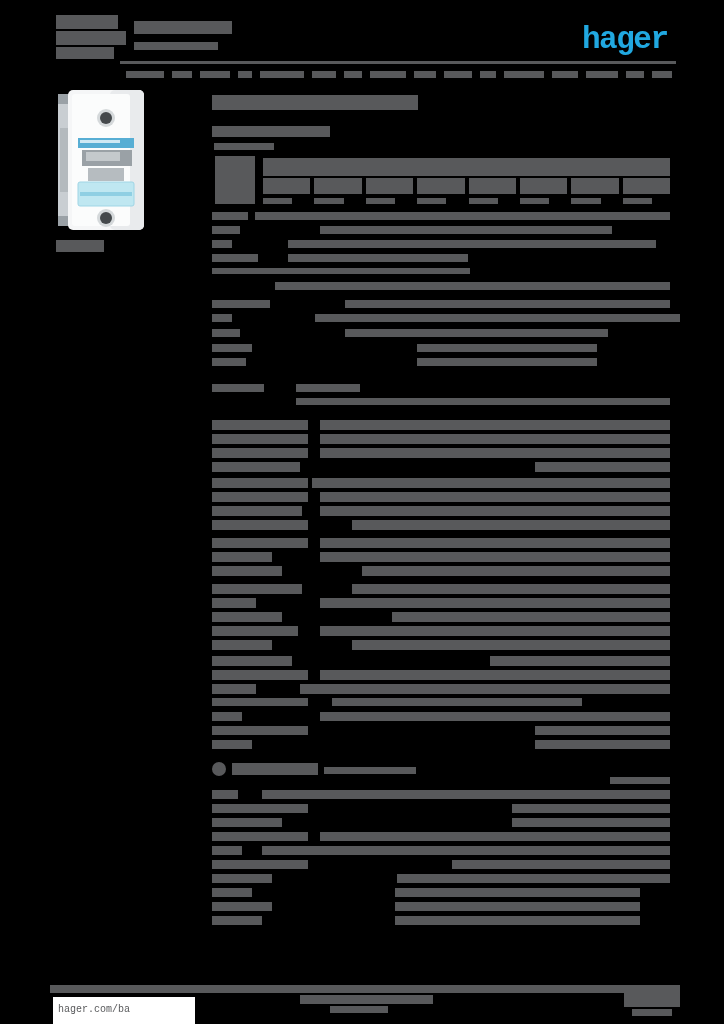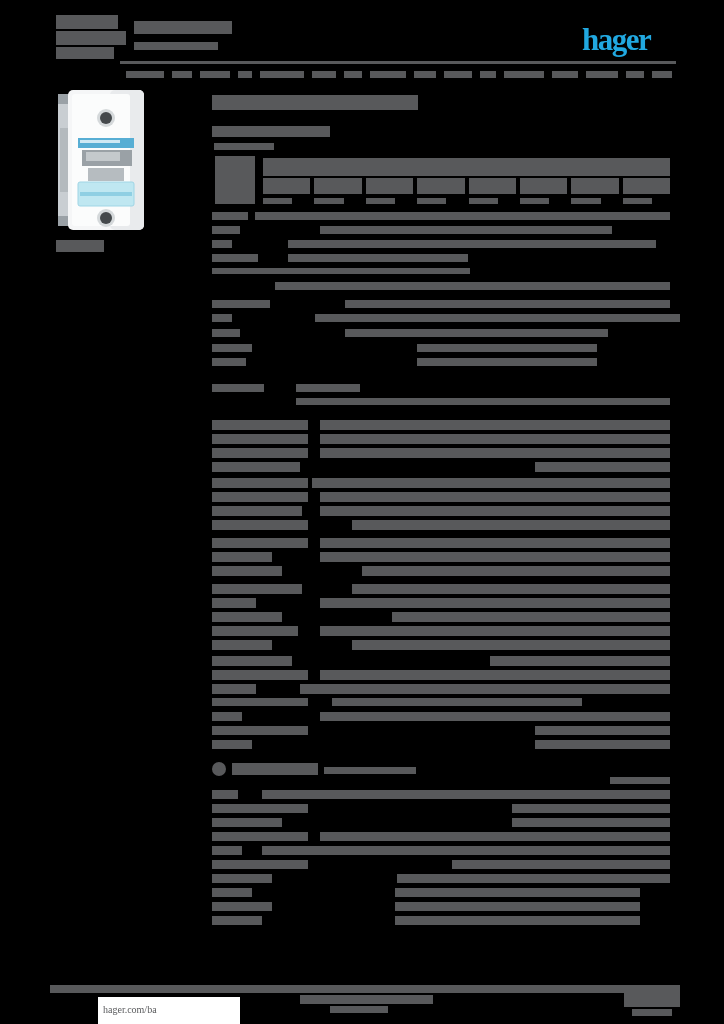--- a/index.html
+++ b/index.html
@@ -1,17 +1,17 @@
 <!DOCTYPE html>
 <html><head>
 <meta charset="utf-8">
 <style>
   html,body{margin:0;padding:0;background:#000;}
   #page{position:relative;width:724px;height:1024px;background:var(--bg,#000);
-        font-family:Liberation Serif, serif;overflow:hidden;text-align:right;}
+        font-family:Liberation Mono, monospace;overflow:hidden;text-align:right;}
   .bar{position:absolute;background:var(--bar,#58595B);}
   
   #title-bar-1{left:56px;top:15px;width:62px;height:14px;}
   #title-bar-2{left:56px;top:31px;width:70px;height:14px;}
   #title-bar-3{left:56px;top:47px;width:58px;height:12px;}
   #title-side-1{left:134px;top:21px;width:98px;height:13px;}
   #title-side-2{left:134px;top:42px;width:84px;height:8px;}
   #header-rule{left:120px;top:61px;width:556px;height:3px;}
   #brand-logo{position:absolute;left:582px;top:24px;color:var(--brand,#21A8E0);
               font-weight:bold;font-size:31px;letter-spacing:-1.5px;line-height:1;}
@@ -39,21 +39,21 @@
   #section2-bar-1{left:232px;top:763px;width:86px;height:12px;}
   #section2-bar-2{left:324px;top:767px;width:92px;height:7px;}
   #section2-bar-right{left:610px;top:777px;width:60px;height:7px;}
   
   #footer-rule{left:50px;top:985px;width:574px;height:8px;}
   #footer-page-block{left:624px;top:985px;width:56px;height:22px;}
   #footer-page-bar{left:632px;top:1009px;width:40px;height:7px;}
   #footer-center-1{left:300px;top:995px;width:133px;height:9px;}
   #footer-center-2{left:330px;top:1006px;width:58px;height:7px;}
   #footer-url-box{position:absolute;left:53px;top:997px;width:142px;height:27px;
-                  background:#fff;margin-left:45px;}
+                  background:#fff;}
   #footer-url{position:absolute;left:5px;top:7px;font-size:10px;color:#595A5C;}
 </style>
 </head>
 <body>
 
 <div id="page" style="--bg: #000000; --bar: #58595B; --brand: #21A8E0;">
 
   <div>
     <div class="bar" id="title-bar-1"></div>
     <div class="bar" id="title-bar-2"></div>

